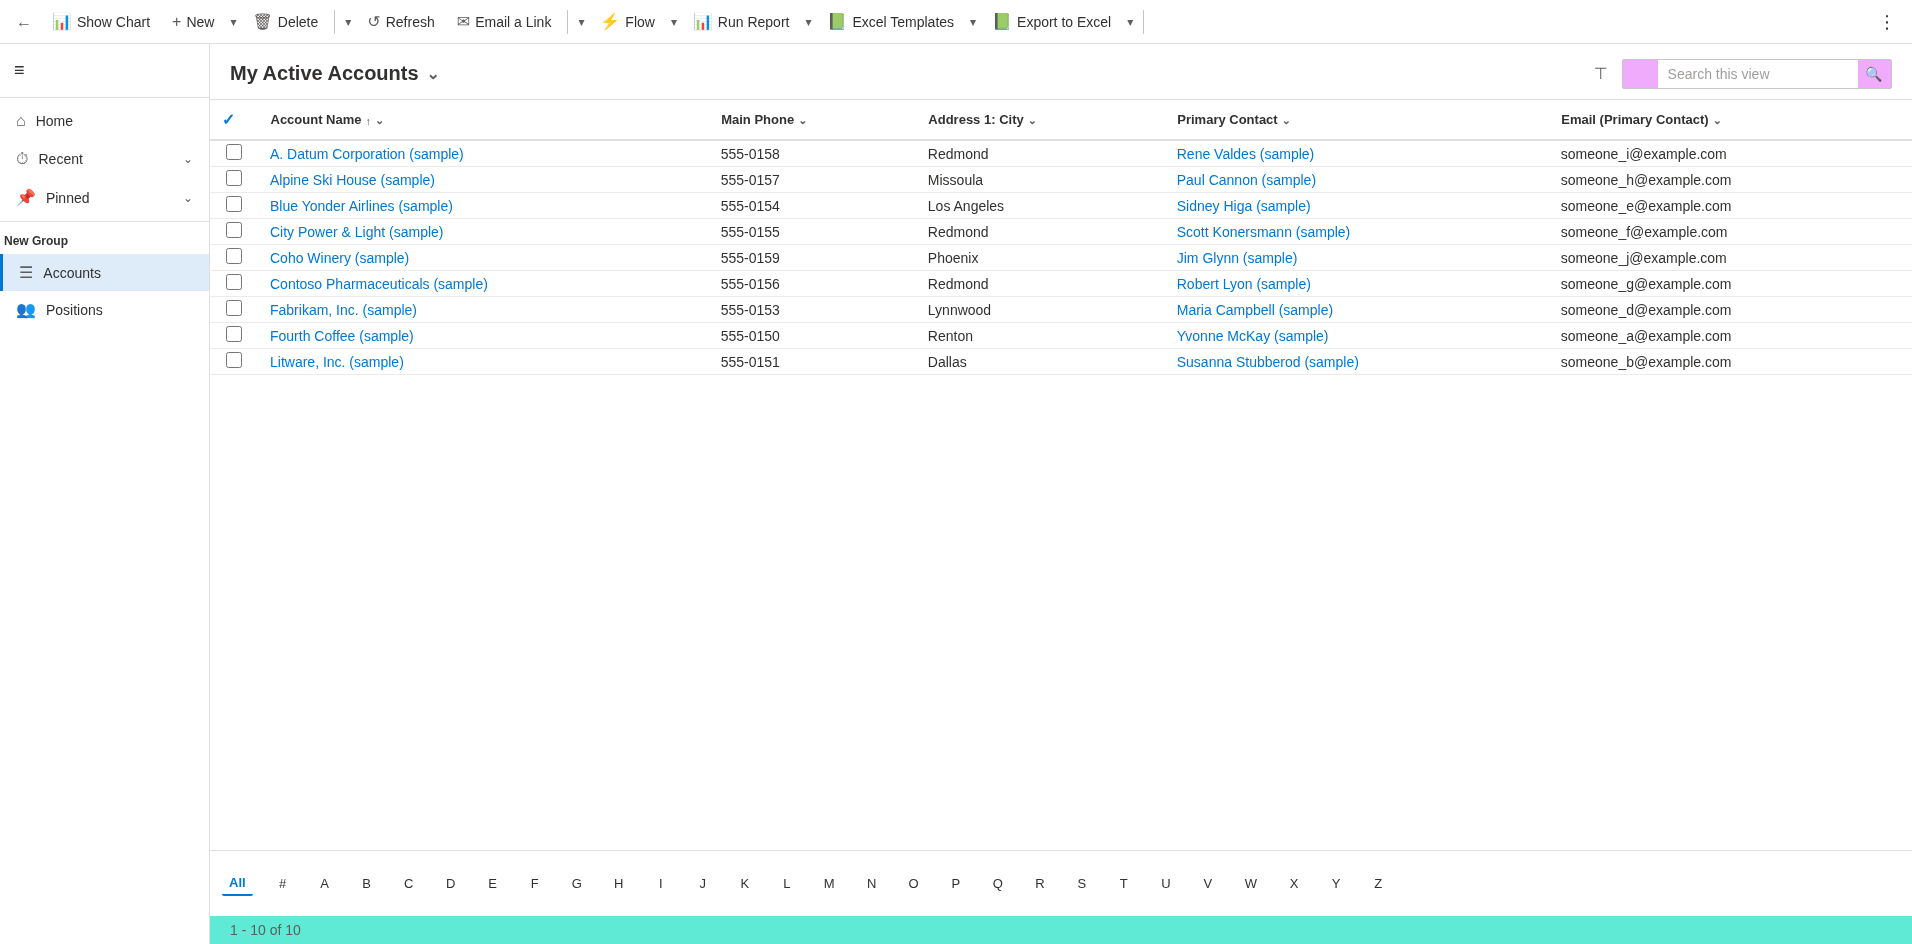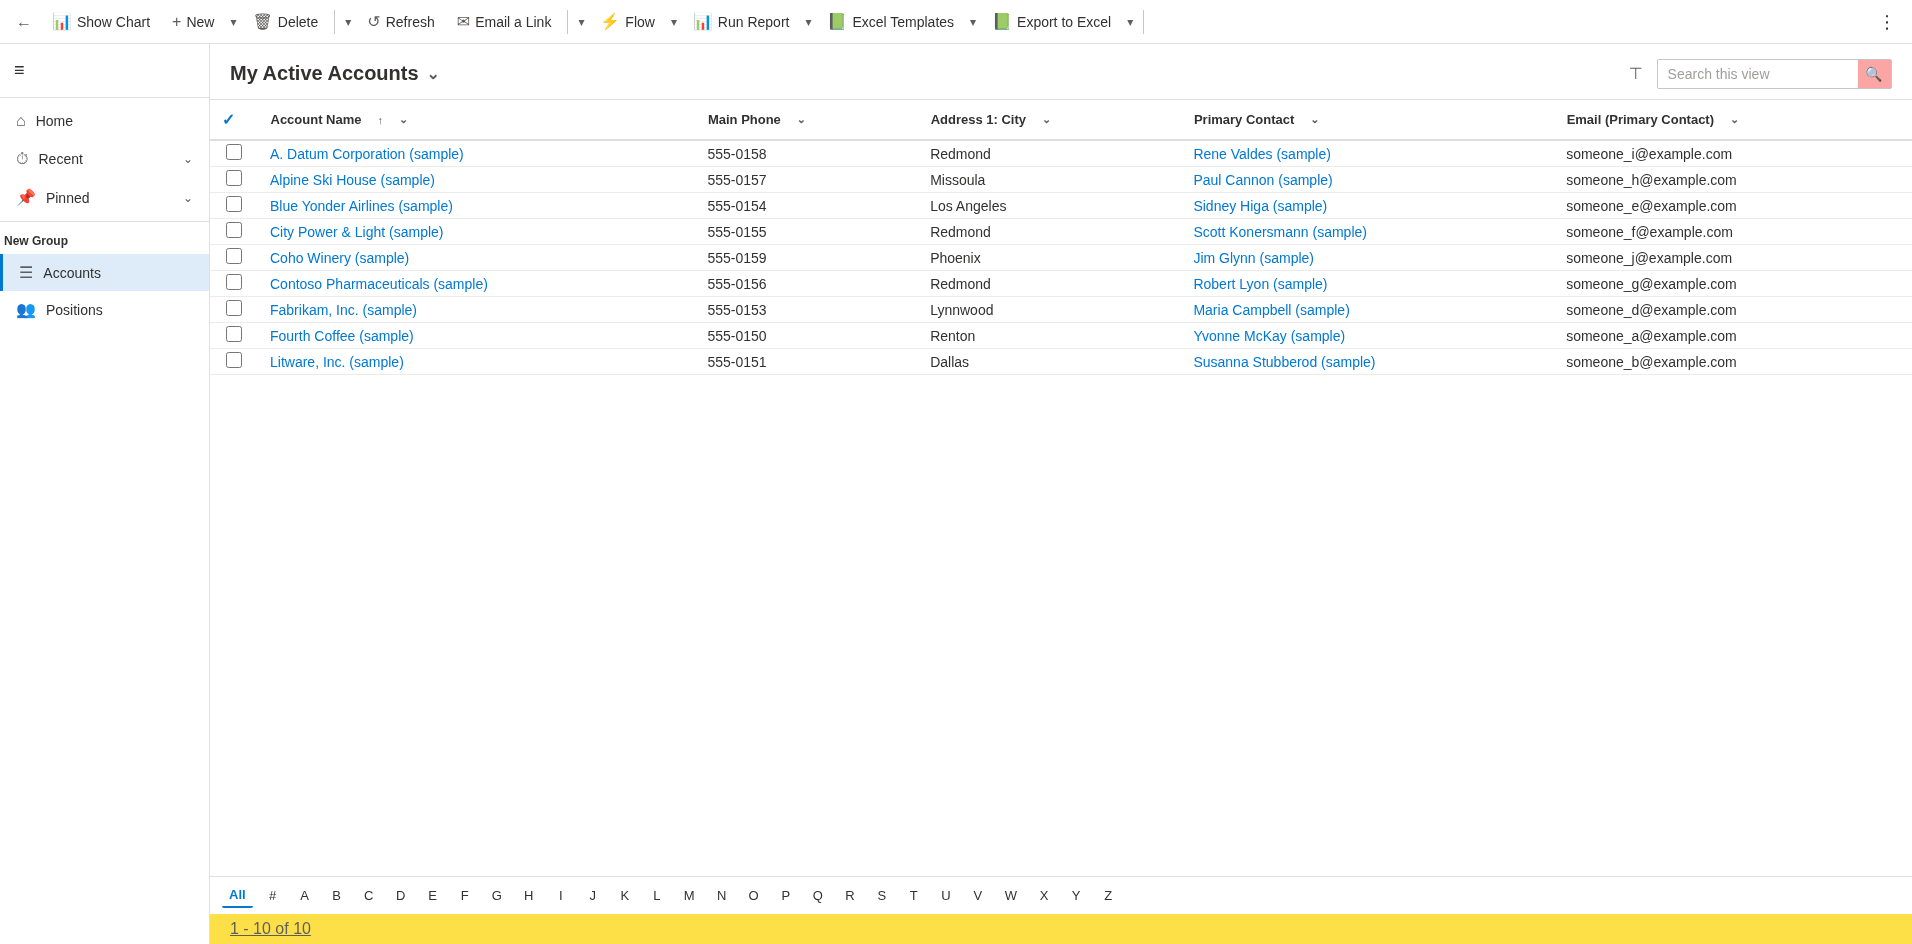--- a/index.html
+++ b/index.html
@@ -74,62 +74,62 @@
       font-size: 20px; font-weight: 600; color: #323130; display: flex; align-items: center; gap: 8px;
     }
     .view-title .dropdown-chevron { font-size: 16px; color: #605e5c; cursor: pointer; }
     .view-header-right { margin-left: auto; display: flex; align-items: center; gap: 8px; }
     .filter-icon-btn {
       display: flex; align-items: center; padding: 6px; border: none;
       background: transparent; cursor: pointer; color: #605e5c; font-size: 16px; border-radius: 2px;
     }
     .search-box {
       display: flex; align-items: center; border: 1px solid #c8c6c4; border-radius: 2px;
-      background: #fca5a5; overflow: hidden;
+      background: #f0abfc; overflow: hidden; padding-left: 35px;
     }
     .search-box input {
       border: none; outline: none; padding: 6px 10px; font-size: 14px;
       width: 200px; color: #323130;
     }
     .search-box input::placeholder { color: #a19f9d; }
     .search-btn {
       display: flex; align-items: center; padding: 6px 8px; border: none;
       background: transparent; cursor: pointer; color: #605e5c; font-size: 14px;
     }
 
     
     .table-container { flex: 1; overflow-y: auto; overflow-x: hidden; }
     table { width: 100%; border-collapse: collapse; }
     thead tr { border-bottom: 2px solid #e1dfdd; }
     thead th {
       padding: 10px 12px; text-align: left; font-size: 13px; font-weight: 600;
       color: #323130; background: #fff; white-space: nowrap; border-right: 1px solid transparent;
     }
     thead th:first-child { width: 48px; }
-    thead th .col-header { display: flex; align-items: center; gap: 16px; cursor: pointer; }
+    thead th .col-header { display: flex; align-items: flex-end; gap: 4px; cursor: pointer; }
     thead th .col-header .sort-icon { font-size: 11px; color: #605e5c; }
     tbody tr { border-bottom: 1px solid #edebe9; cursor: pointer; }
     tbody td { padding: 3px 12px; font-size: 14px; color: #323130; }
     tbody td:first-child { text-align: center; }
     .link-cell { color: #0078d4; cursor: pointer; }
     .check-col { width: 48px; }
 
     
     .alpha-bar {
-      display: flex; align-items: center; padding: 6px 12px; background: #fff;
-      border-top: 1px solid #e1dfdd; gap: 8px; flex-shrink: 0; overflow-x: auto;
+      display: flex; align-items: center; padding: 20px 12px; background: #fff;
+      border-top: 1px solid #e1dfdd; gap: 18px; flex-shrink: 0; overflow-x: auto;
     }
     .alpha-btn {
       padding: 4px 7px; border: none; background: transparent; cursor: pointer;
       font-size: 13px; color: #323130; border-radius: 2px; min-width: 24px; text-align: center;
     }
     .alpha-btn.active { color: #0078d4; border-bottom: 2px solid #0078d4; font-weight: 600; }
 
     
-    .pagination { padding: 6px 20px; font-size: 16px; color: #605e5c; background: #fde047; flex-shrink: 0; text-decoration: underline; }
+    .pagination { padding: 6px 20px; font-size: 14px; color: #605e5c; background: #5eead4; flex-shrink: 0; }
 
     
     .check-mark { color: #0078d4; font-size: 16px; }
     input[type="checkbox"] { width: 16px; height: 16px; cursor: pointer; }
   </style>
 </head>
 <body>
 
 <div class="toolbar">
   <button class="back-btn">

